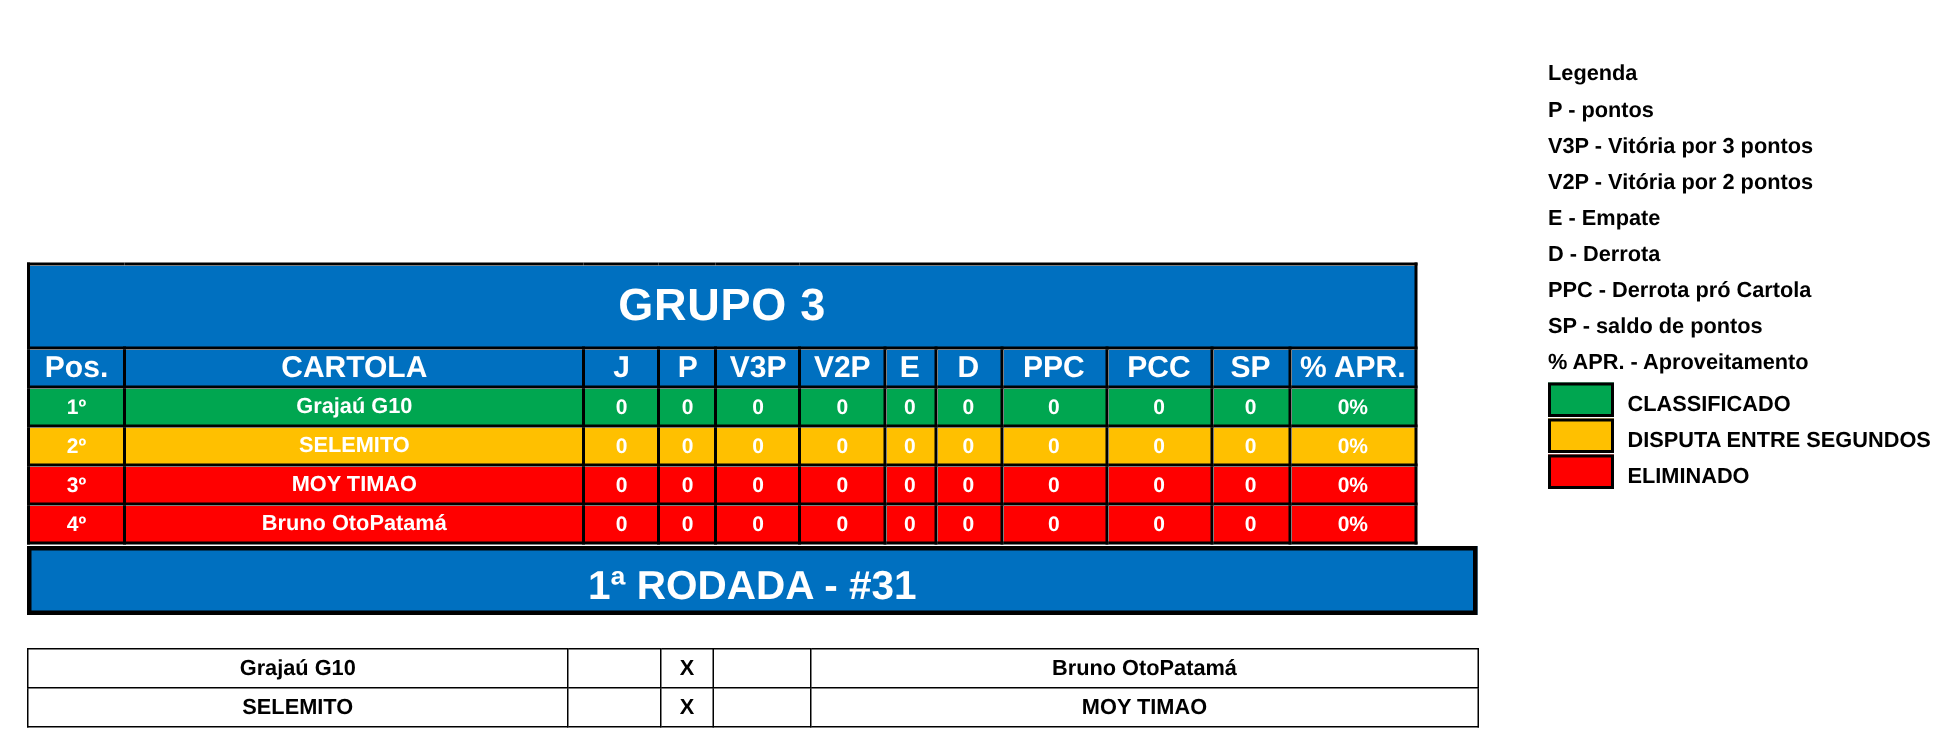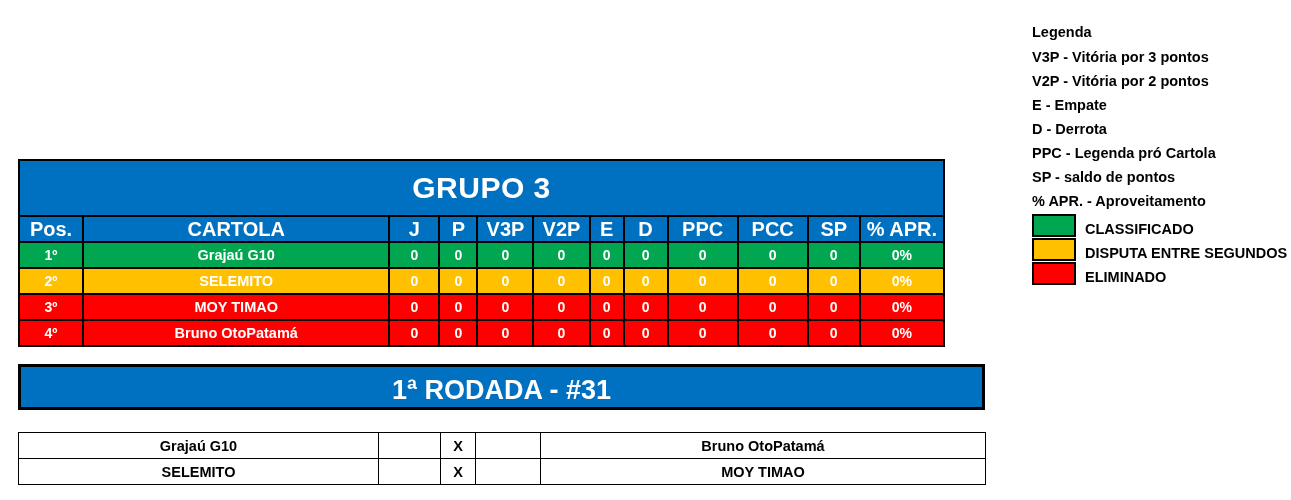--- a/index.html
+++ b/index.html
@@ -13,21 +13,21 @@
     font-family: "Liberation Sans", sans-serif;
     position: relative;
     overflow: hidden;
     color: #000000;
   }
 
   
   #standings-block {
     position: absolute;
     left: 18px;
-    top: 159px;
+    top: 175px;
     width: 927px;
   }
 
   table.grid {
     border-collapse: collapse;
     table-layout: fixed;
     width: 100%;
   }
   table.grid td, table.grid th {
     border: 2px solid #000000;
@@ -120,21 +120,21 @@
     width: 259px;
   }
   .legend-line {
     font-size: 14.5px;
     font-weight: bold;
     color: #000000;
     height: 24px;
     line-height: 24px;
     white-space: nowrap;
   }
-  .legend-title { height: 25px; line-height: 25px; }
+  .legend-title { height: 25px; line-height: 25px; margin-top: 17px; }
 
   .legend-status-row {
     display: flex;
     align-items: flex-end;
     height: 24px;
   }
   .legend-swatch {
     width: 44px;
     height: 23px;
     border: 2px solid #000000;
@@ -280,25 +280,26 @@
         <td class="x-cell">X</td>
         <td class="score-cell"></td>
         <td>MOY TIMAO</td>
       </tr>
     </tbody>
   </table>
 </div>
 
 <div id="legend-block">
   <div class="legend-line legend-title">Legenda</div>
+  <div class="legend-line">P - pontos</div>
   <div class="legend-line">V3P - Vitória por 3 pontos</div>
   <div class="legend-line">V2P - Vitória por 2 pontos</div>
   <div class="legend-line">E - Empate</div>
   <div class="legend-line">D - Derrota</div>
-  <div class="legend-line">PPC - Legenda pró Cartola</div>
+  <div class="legend-line">PPC - Derrota pró Cartola</div>
   <div class="legend-line">SP - saldo de pontos</div>
   <div class="legend-line">% APR. - Aproveitamento</div>
 
   <div class="legend-status-row">
     <span class="legend-swatch sw-green"></span>
     <span class="legend-status-label">CLASSIFICADO</span>
   </div>
   <div class="legend-status-row">
     <span class="legend-swatch sw-yellow"></span>
     <span class="legend-status-label">DISPUTA ENTRE SEGUNDOS</span>

